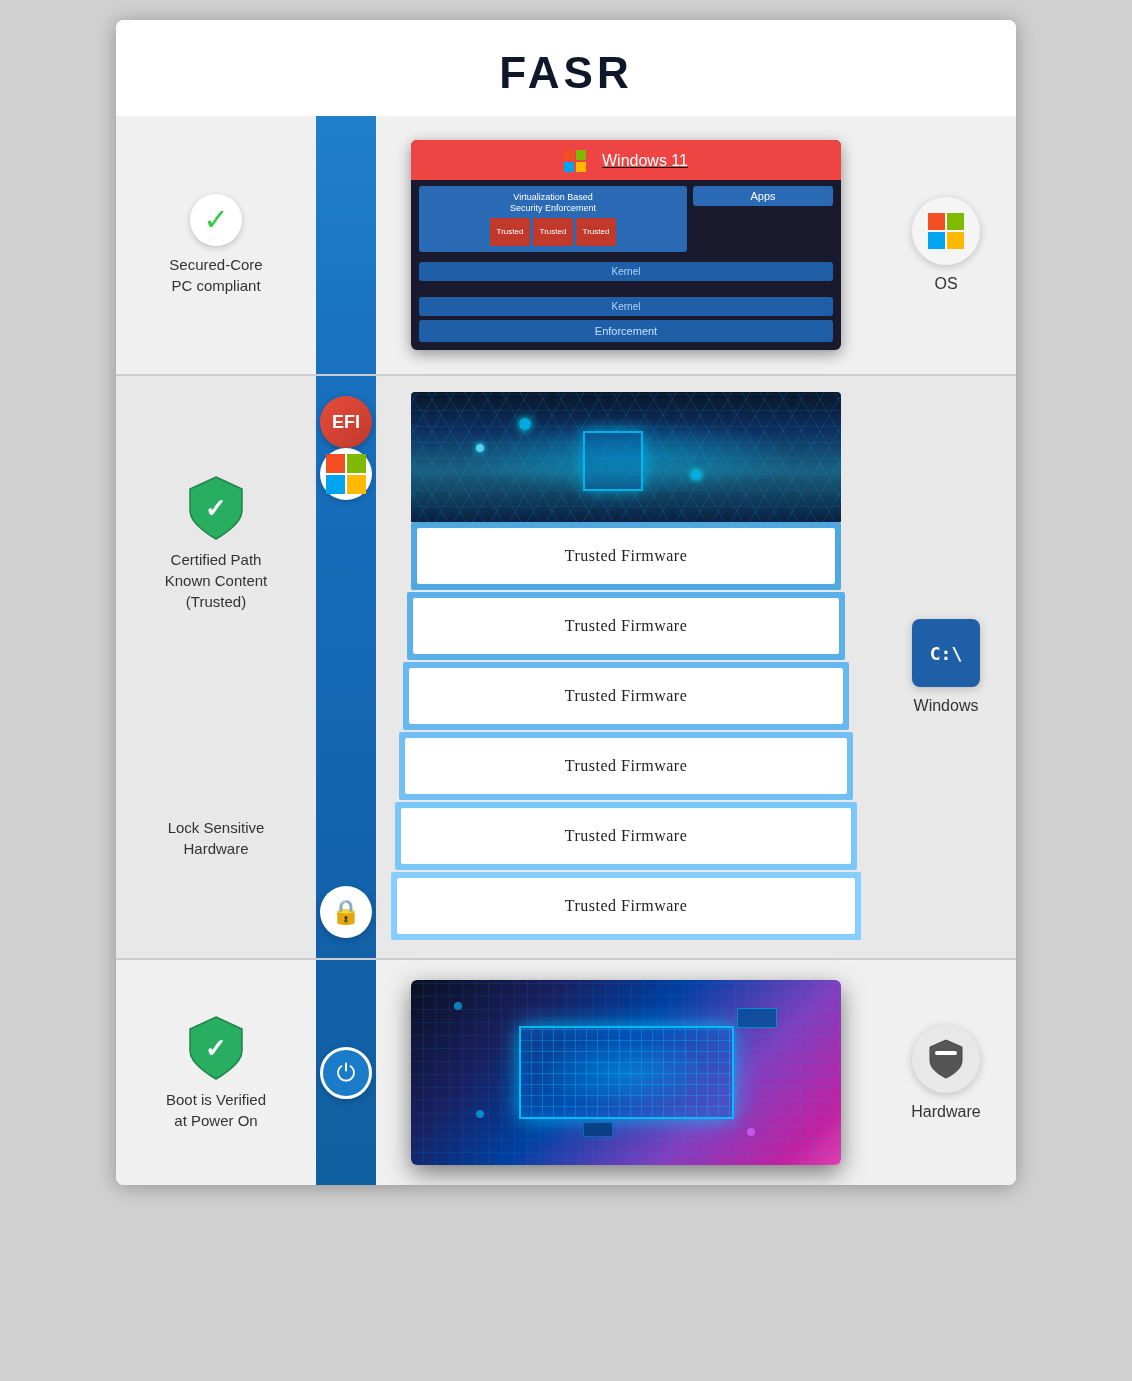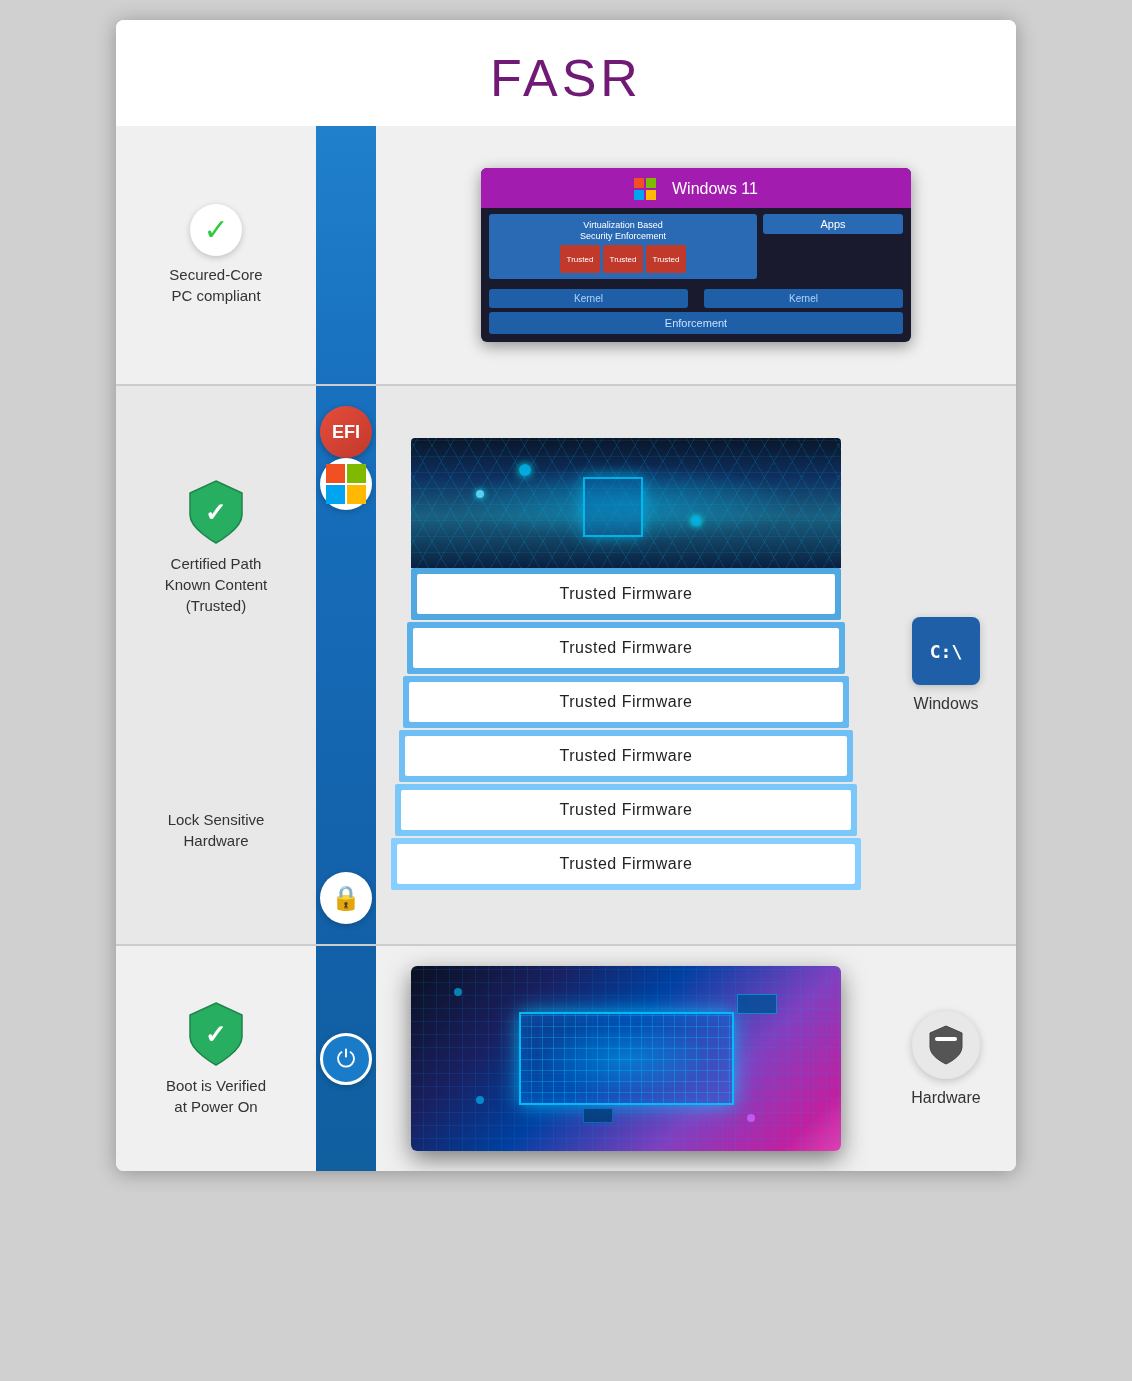--- a/index.html
+++ b/index.html
@@ -20,23 +20,23 @@
       overflow: hidden;
     }
 
     
     .title-section {
       background: #fff;
       text-align: center;
       padding: 28px 0 18px;
     }
     .main-title {
-      font-size: 52px;
-      font-weight: 400;
-      color: #701a75;
+      font-size: 44px;
+      font-weight: 700;
+      color: #0f172a;
       letter-spacing: 4px;
     }
 
     
     .main-layout {
       display: flex;
       flex-direction: column;
     }
 
     
@@ -108,26 +108,27 @@
 
     
     .windows-box {
       width: 430px;
       background: #1a1a2e;
       border-radius: 6px;
       overflow: hidden;
       box-shadow: 0 4px 15px rgba(0,0,0,0.4);
     }
     .win-title-bar {
-      background: #a21caf;
+      background: #ef4444;
       display: flex;
       align-items: center;
       justify-content: center;
       padding: 10px 0 8px;
       gap: 16px;
+      text-decoration: underline;
     }
     .win-logo {
       display: grid;
       grid-template-columns: 1fr 1fr;
       gap: 2px;
       width: 22px;
       height: 22px;
     }
     .win-logo-q {
       width: 10px;
@@ -192,20 +193,21 @@
       padding: 6px 8px;
       color: #fff;
       font-size: 10px;
       text-align: center;
       line-height: 1.4;
     }
     .kernels-row {
       display: flex;
       gap: 16px;
       padding: 0 8px;
+      flex-direction: column;
     }
     .kernel-box {
       flex: 1;
       background: #1e5fa8;
       border-radius: 3px;
       padding: 4px;
       color: #b0d4ff;
       font-size: 10px;
       text-align: center;
     }
@@ -322,21 +324,22 @@
     
     .firmware-stack {
       width: 430px;
       display: flex;
       flex-direction: column;
       align-items: stretch;
     }
     .fw-layer {
       position: relative;
       margin-bottom: 2px;
-      height: 52px;
+      height: 68px;
+      font-family: Liberation Serif, serif;
     }
     .fw-layer-bg {
       position: absolute;
       inset: 0;
       border-radius: 2px;
     }
     .fw-layer-content {
       position: absolute;
       top: 6px;
       left: 6px;
@@ -518,20 +521,31 @@
             </div>
           </div>
           <div class="kernels-row">
             <div class="kernel-box">Kernel</div>
             <div class="kernel-box">Kernel</div>
           </div>
           <div class="hypervisor-box">Enforcement</div>
         </div>
       </div>
 
+      <div class="right-panel">
+        <div class="os-ms-circle">
+          <div class="os-ms-logo">
+            <div class="os-ms-q" style="background:#f25022;"></div>
+            <div class="os-ms-q" style="background:#7fba00;"></div>
+            <div class="os-ms-q" style="background:#00a4ef;"></div>
+            <div class="os-ms-q" style="background:#ffb900;"></div>
+          </div>
+        </div>
+        <div class="right-label">OS</div>
+      </div>
     </div>
 
     <div class="section-row firmware-row">
 
       <div class="left-panel" style="justify-content:space-around;">
         <div style="display:flex;flex-direction:column;align-items:center;">
 
           <div style="position:relative;width:60px;height:66px;">
             <svg viewBox="0 0 60 66" width="60" height="66">
               <path d="M30 2 L56 14 L56 36 C56 50 30 64 30 64 C30 64 4 50 4 36 L4 14 Z" fill="#27ae60" stroke="#1e8449" stroke-width="1.5"></path>

